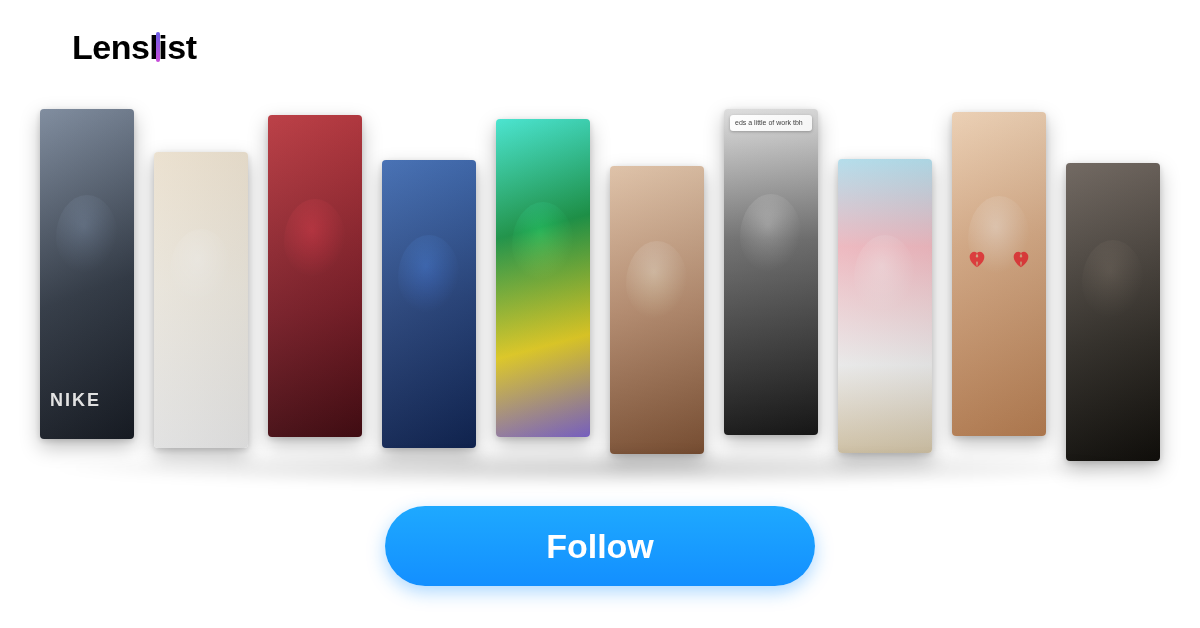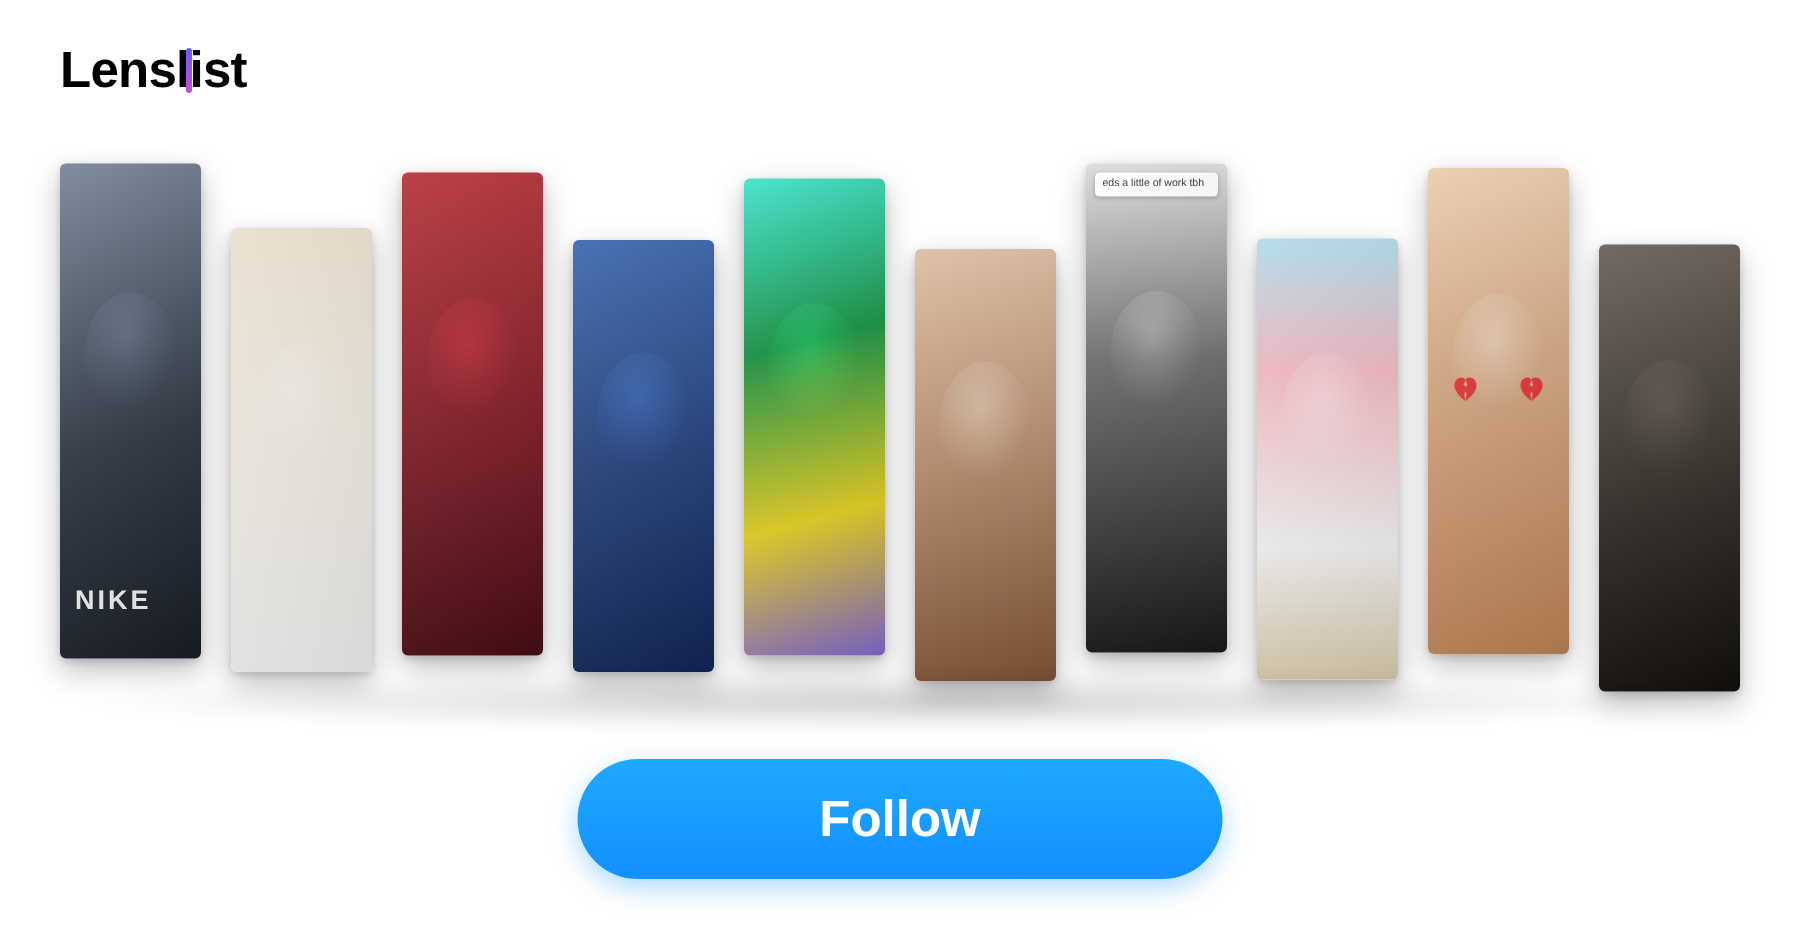--- a/index.html
+++ b/index.html
@@ -9,20 +9,21 @@
       background: #ffffff;
       font-family: -apple-system, BlinkMacSystemFont, "Segoe UI", Helvetica, Arial, sans-serif;
       position: relative;
       overflow: hidden;
     }
     .header {
       display: flex;
       align-items: flex-end;
       padding: 28px 40px 0 40px;
       gap: 102px;
+      margin-left: 32px;
     }
     .logo {
       font-size: 34px;
       font-weight: 700;
       color: #000;
       letter-spacing: -0.5px;
       position: relative;
     }
     .logo-l {
       position: relative;

